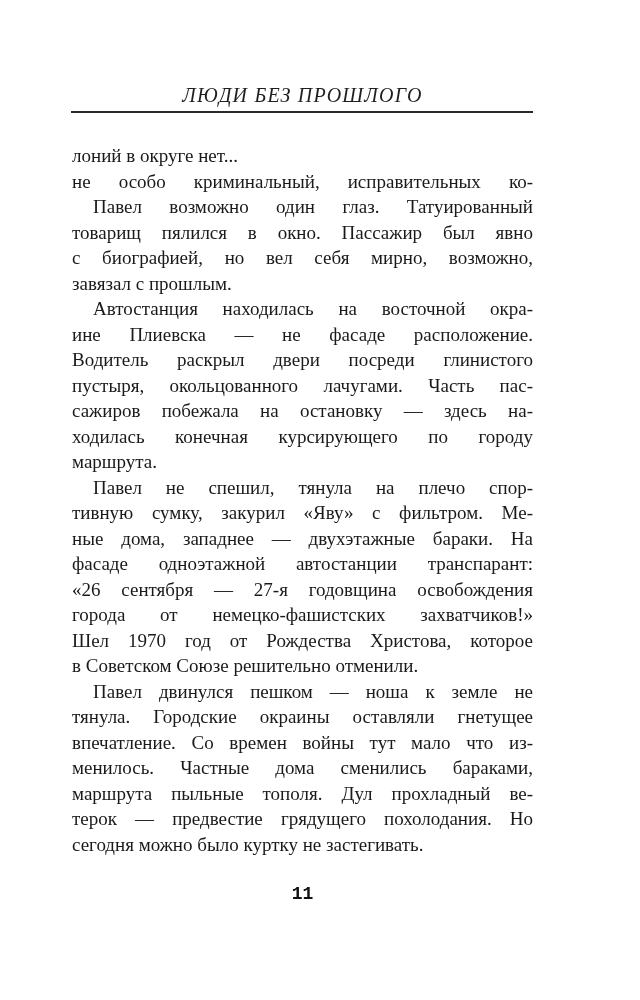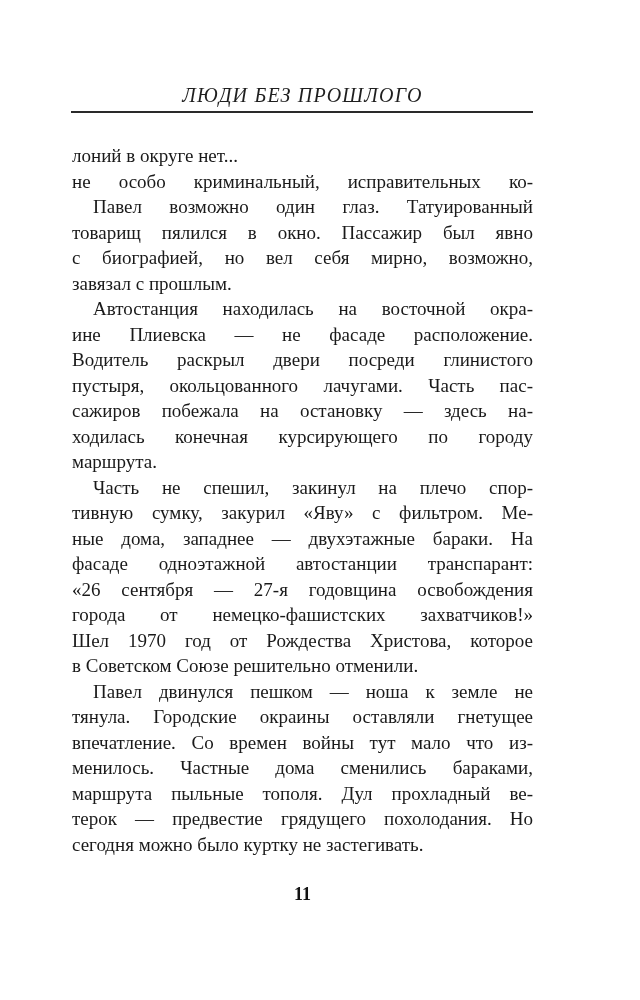--- a/index.html
+++ b/index.html
@@ -61,20 +61,21 @@
   }
   .page-number {
     position: absolute;
     left: 72px;
     width: 461px;
     top: 884px;
     text-align: center;
     font-weight: bold;
     font-size: 18px;
     color: #111111;
+    font-family: Liberation Mono, monospace;
   }
 </style>
 </head>
 <body>
 
 <div class="page">
   <div class="running-head">ЛЮДИ БЕЗ ПРОШЛОГО</div>
   <div class="head-rule"></div>
   <div class="text-body">
       <div class="line last">лоний в округе нет...</div>
@@ -83,21 +84,21 @@
       <div class="line">товарищ пялился в окно. Пассажир был явно</div>
       <div class="line">с биографией, но вел себя мирно, возможно,</div>
       <div class="line last">завязал с прошлым.</div>
       <div class="line indent">Автостанция находилась на восточной окра-</div>
       <div class="line">ине Плиевска — не фасаде расположение.</div>
       <div class="line">Водитель раскрыл двери посреди глинистого</div>
       <div class="line">пустыря, окольцованного лачугами. Часть пас-</div>
       <div class="line">сажиров побежала на остановку — здесь на-</div>
       <div class="line">ходилась конечная курсирующего по городу</div>
       <div class="line last">маршрута.</div>
-      <div class="line indent">Часть не спешил, закинул на плечо спор-</div>
+      <div class="line indent">Павел не спешил, тянула на плечо спор-</div>
       <div class="line">тивную сумку, закурил «Яву» с фильтром. Ме-</div>
       <div class="line">ные дома, западнее — двухэтажные бараки. На</div>
       <div class="line">фасаде одноэтажной автостанции транспарант:</div>
       <div class="line">«26 сентября — 27-я годовщина освобождения</div>
       <div class="line">города от немецко-фашистских захватчиков!»</div>
       <div class="line">Шел 1970 год от Рождества Христова, которое</div>
       <div class="line last">в Советском Союзе решительно отменили.</div>
       <div class="line indent">Павел двинулся пешком — ноша к земле не</div>
       <div class="line">тянула. Городские окраины оставляли гнетущее</div>
       <div class="line">впечатление. Со времен войны тут мало что из-</div>

